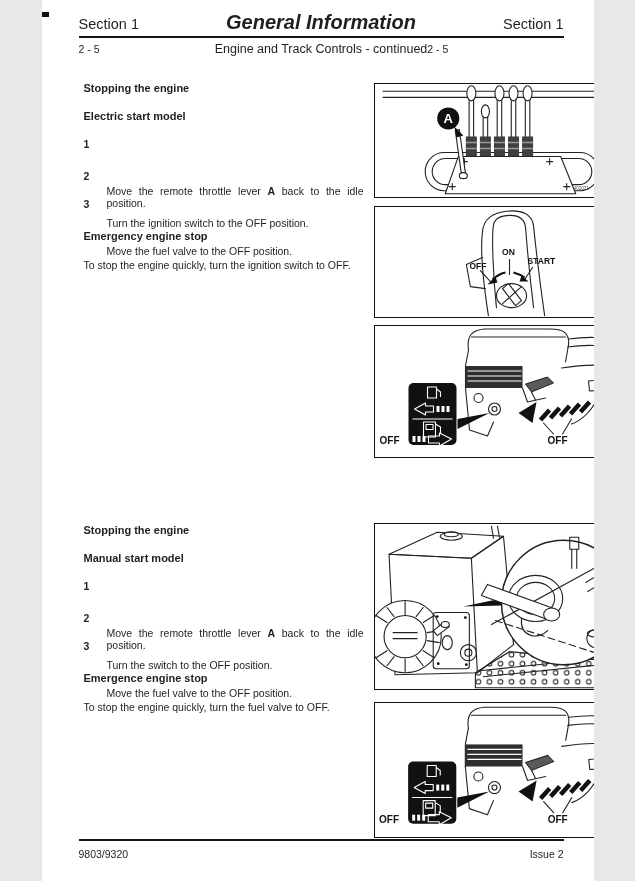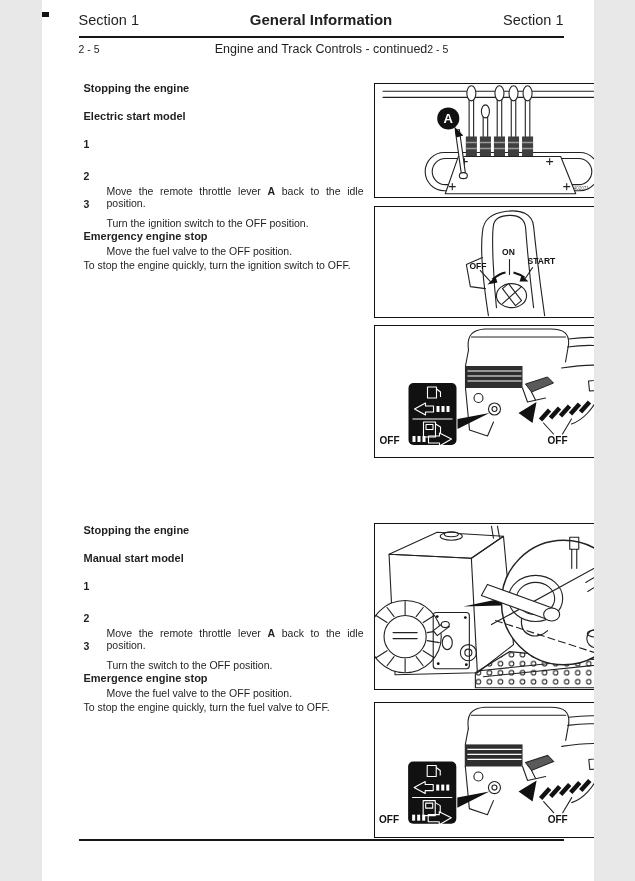--- a/index.html
+++ b/index.html
@@ -6,21 +6,21 @@
   .page {
     position:relative; width:552px; height:881px; margin:0 auto;
     background:#fff; overflow:hidden;
     font-family:"Liberation Sans", sans-serif; color:#1f1f1f;
   }
   
   .hdr-row1 { position:absolute; top:11px; left:37px; right:30px;
     display:grid; grid-template-columns:1fr auto 1fr; align-items:baseline; }
   .hdr-row1 .l { text-align:left; } .hdr-row1 .c { text-align:center; } .hdr-row1 .r { text-align:right; }
   .hdr-section { font-size:14.5px; }
-  .hdr-title   { font-size:15px; font-weight:bold; }
+  .hdr-title   { font-size:20px; font-weight:bold;font-style:italic; }
   .hdr-rule { position:absolute; top:36px; left:37px; right:30px; height:2px; background:#161616; }
   .hdr-row2 { position:absolute; top:42px; left:37px; right:30px;
     display:grid; grid-template-columns:1fr auto 1fr; align-items:baseline; }
   .hdr-page { font-size:10.5px; }
   .hdr-subtitle { font-size:12.5px; }
   .edge-mark { position:absolute; left:0; top:12px; width:7px; height:5px; background:#111; }
   
   .textblock { position:absolute; left:42px; width:280px; }
   .textblock * { margin:0; }
   .tb-heading, .tb-sub, .tb-em { position:absolute; font-size:11px; font-weight:bold; white-space:nowrap; }
@@ -334,14 +334,18 @@
       <polygon class="wln" points="53,111 64,111 64,108 76,114 64,121 64,118 53,118"></polygon>
       <text class="lblb" x="4" y="119">OFF</text>
       <text class="lblb" x="172" y="119">OFF</text>
       <line class="ln" x1="178" y1="109" x2="168" y2="98"></line>
       <line class="ln" x1="187" y1="109" x2="196" y2="94"></line>
       <text class="figcode" x="218" y="99">402091</text>
     </svg>
   </div>
 
   <div class="ftr-rule"></div>
+  <div class="ftr-row">
+    <span>9803/9320</span>
+    <span>Issue 2</span>
+  </div>
 
 </div>
 
 </body></html>

